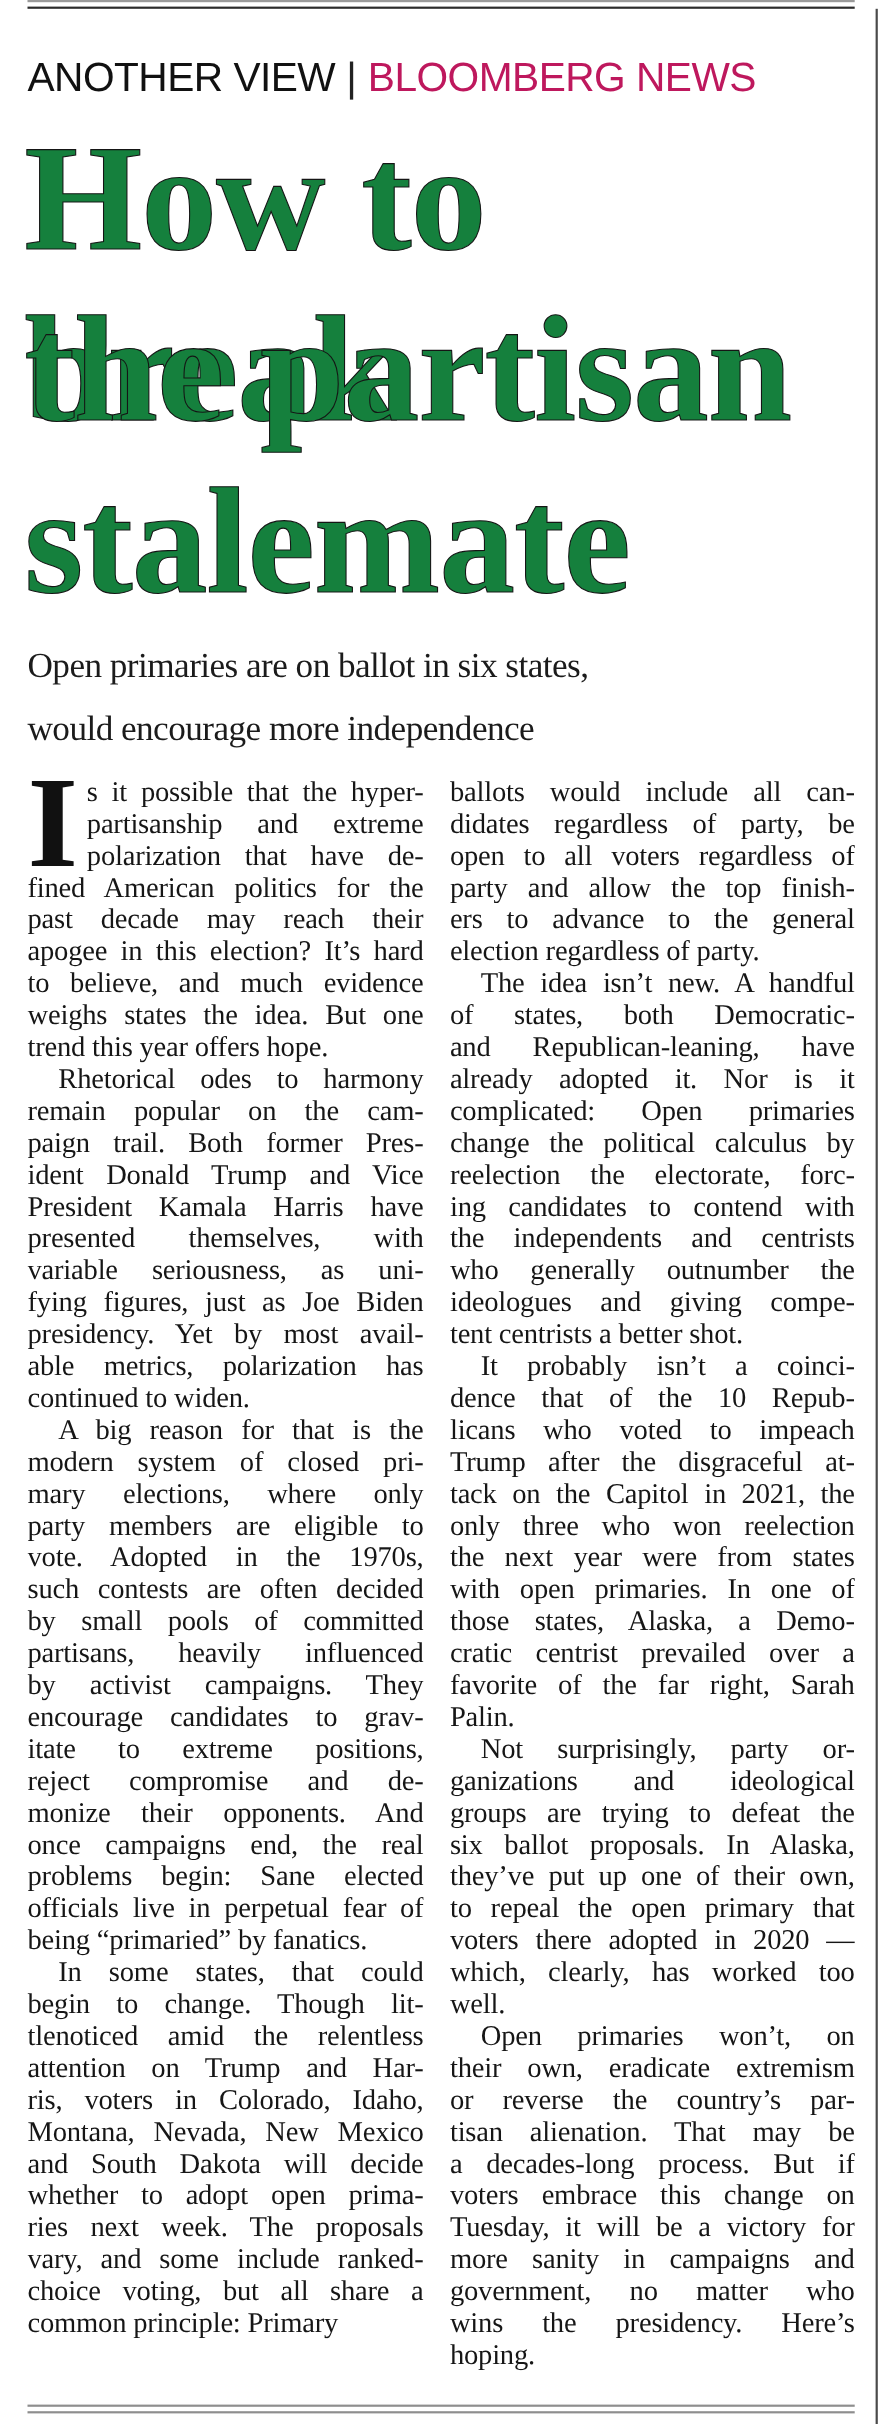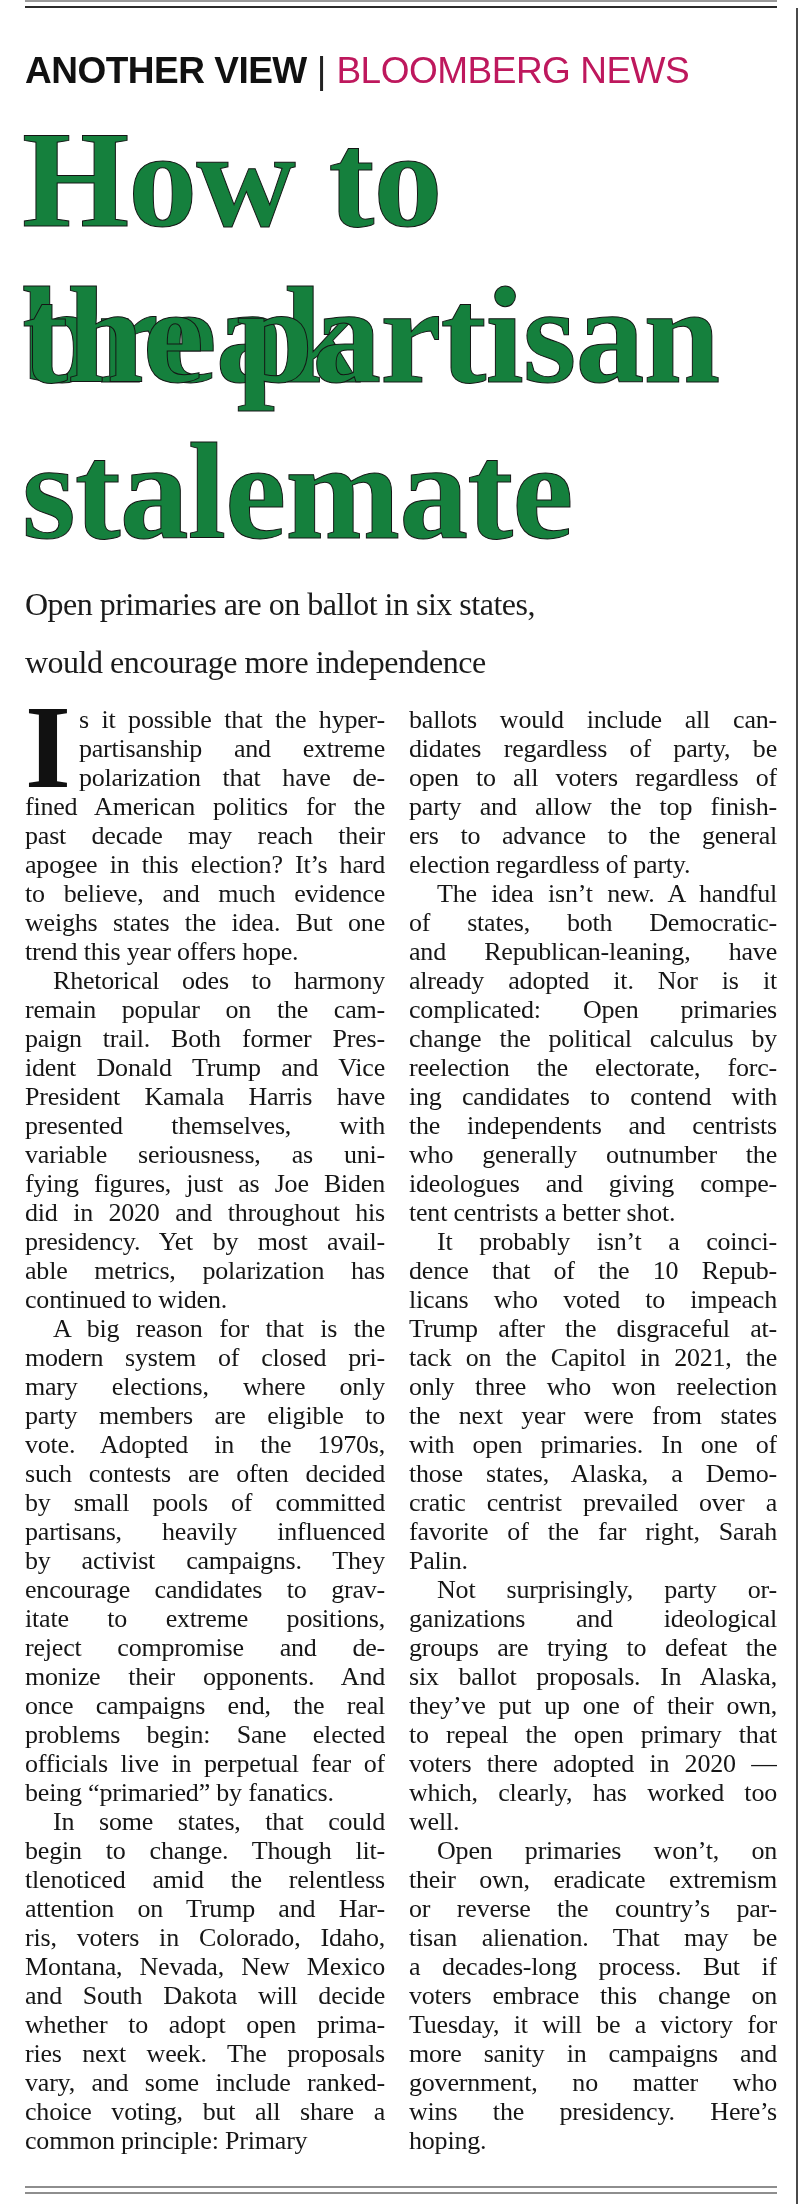--- a/index.html
+++ b/index.html
@@ -13,21 +13,21 @@
   #rule-top-b{top:6px;height:2px;background:#2b2b2b;}
   #rule-bot-a{top:2186px;height:2px;background:#8e8e8e;}
   #rule-bot-b{top:2192px;height:2px;background:#8e8e8e;}
   #rule-right{position:absolute;left:796px;top:8px;width:2px;height:2196px;background:#4a4a4a;}
   
   #kicker{
     position:absolute;left:25px;top:51px;width:752px;
     font-family:"Liberation Sans", sans-serif;font-size:37px;line-height:40px;
     white-space:nowrap;color:#111;
   }
-  #kicker .k-bold{font-weight:bold;letter-spacing:-0.5px;}
+  #kicker .k-bold{font-weight:normal;letter-spacing:-0.5px;}
   #kicker .k-sep{font-weight:300;margin:0 10px;color:#222;}
   #kicker .k-src{font-weight:400;letter-spacing:-0.5px;color:#be185d;}
   
   #headline{
     position:absolute;left:22px;top:102px;width:770px;
     font-size:138px;line-height:156px;letter-spacing:-1px;
     font-weight:700;color:#15803d;-webkit-text-stroke:1px #151515;
   }
   #headline .h-line{height:156px;}
   
@@ -90,21 +90,20 @@
       </div>
       <div class="para">
         <div class="line j indent">Rhetorical odes to harmony</div>
         <div class="line j">remain popular on the cam-</div>
         <div class="line j">paign trail. Both former Pres-</div>
         <div class="line j">ident Donald Trump and Vice</div>
         <div class="line j">President Kamala Harris have</div>
         <div class="line j">presented themselves, with</div>
         <div class="line j">variable seriousness, as uni-</div>
         <div class="line j">fying figures, just as Joe Biden</div>
-        <div class="line j">did in 2020 and throughout his</div>
         <div class="line j">presidency. Yet by most avail-</div>
         <div class="line j">able metrics, polarization has</div>
         <div class="line">continued to widen.</div>
       </div>
       <div class="para">
         <div class="line j indent">A big reason for that is the</div>
         <div class="line j">modern system of closed pri-</div>
         <div class="line j">mary elections, where only</div>
         <div class="line j">party members are eligible to</div>
         <div class="line j">vote. Adopted in the 1970s,</div>

